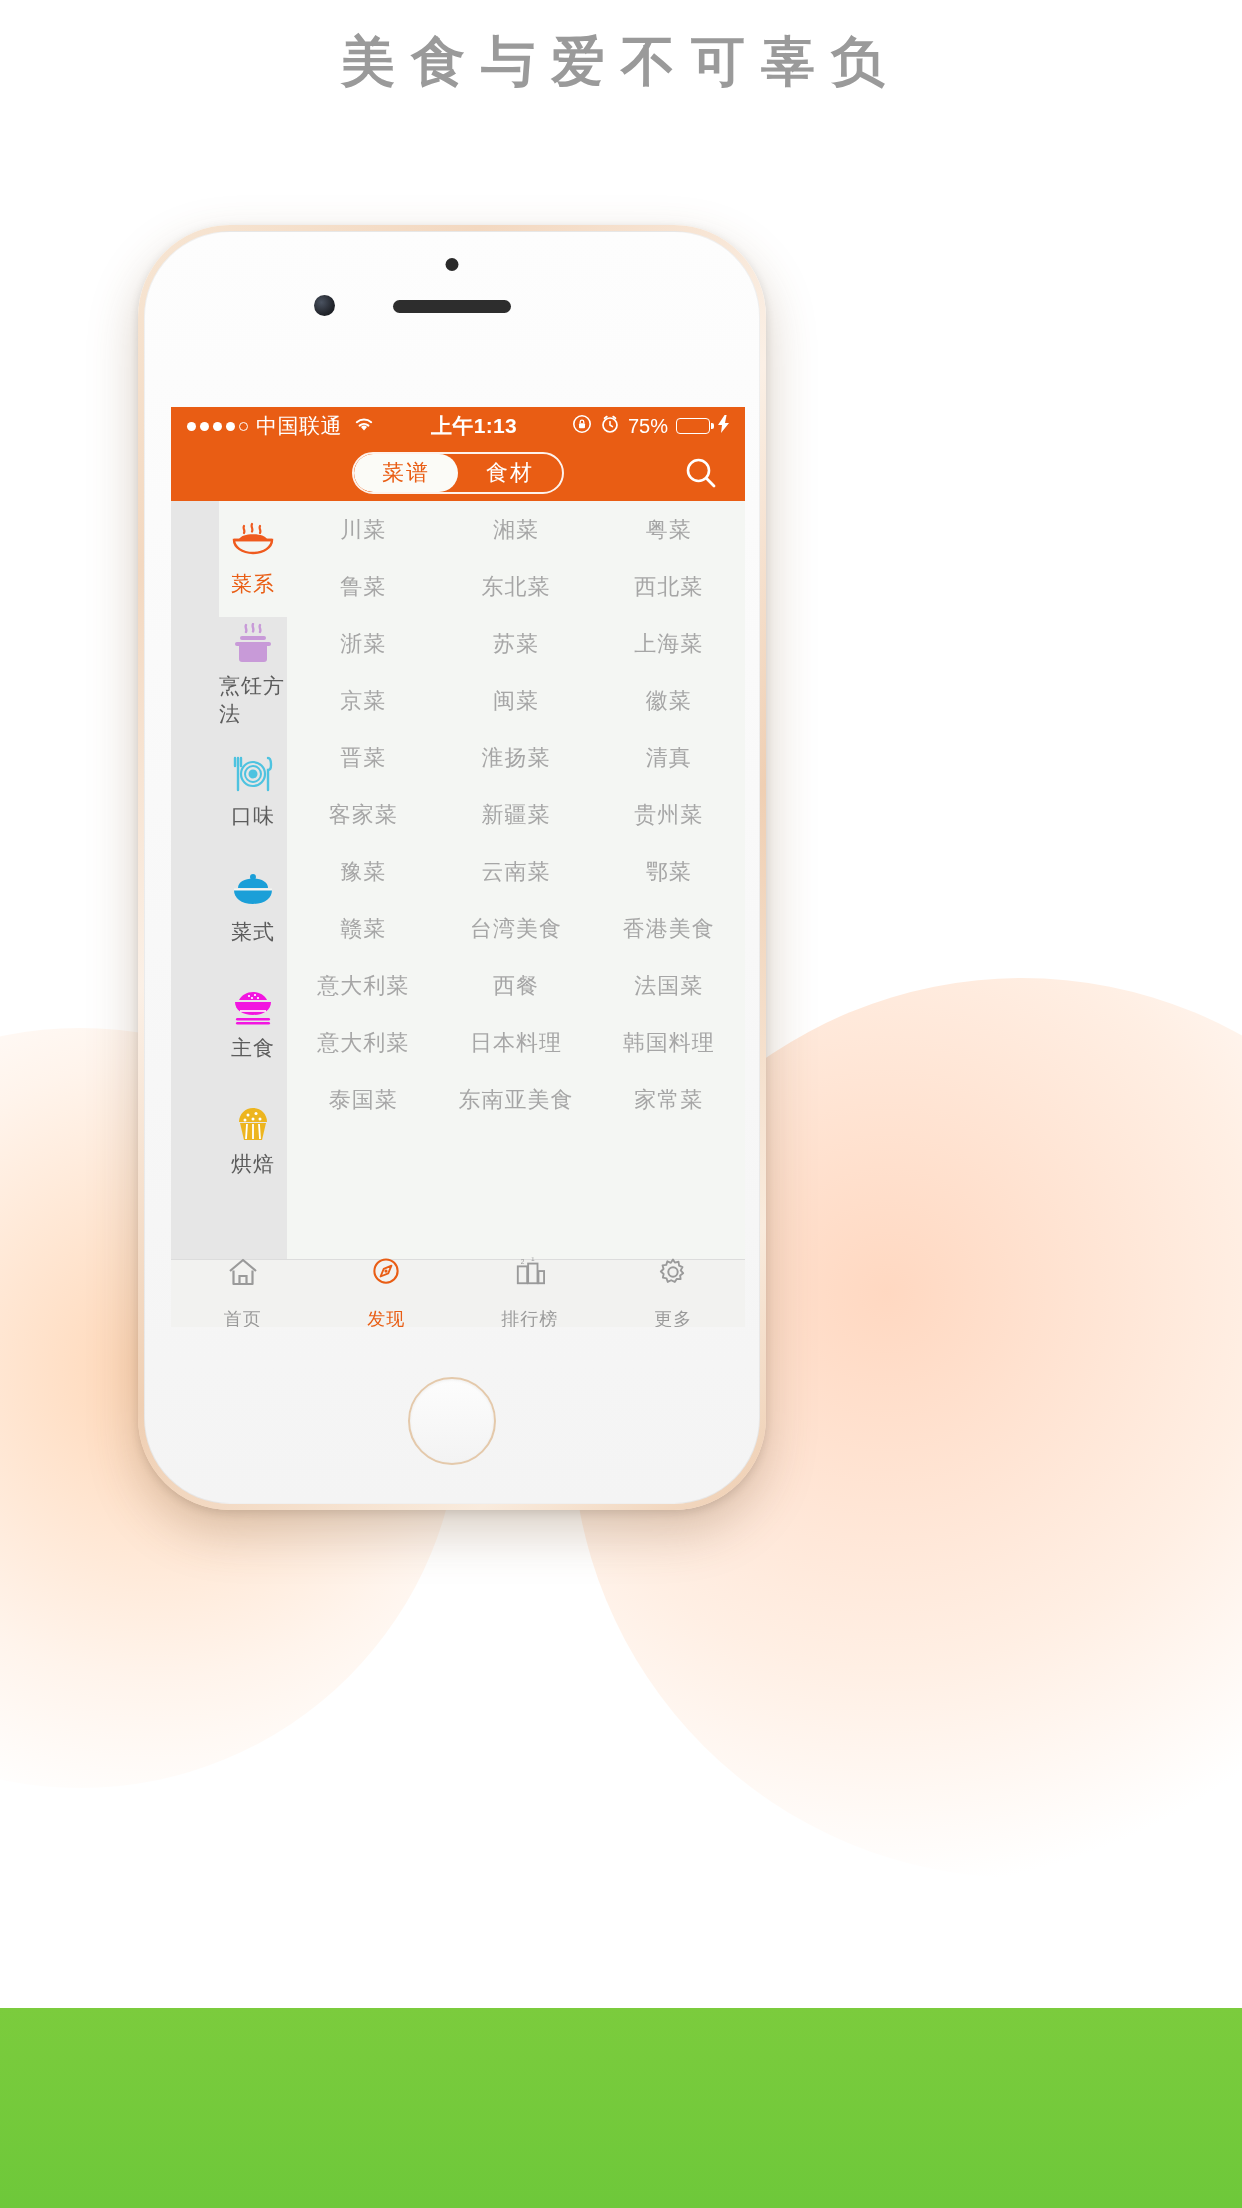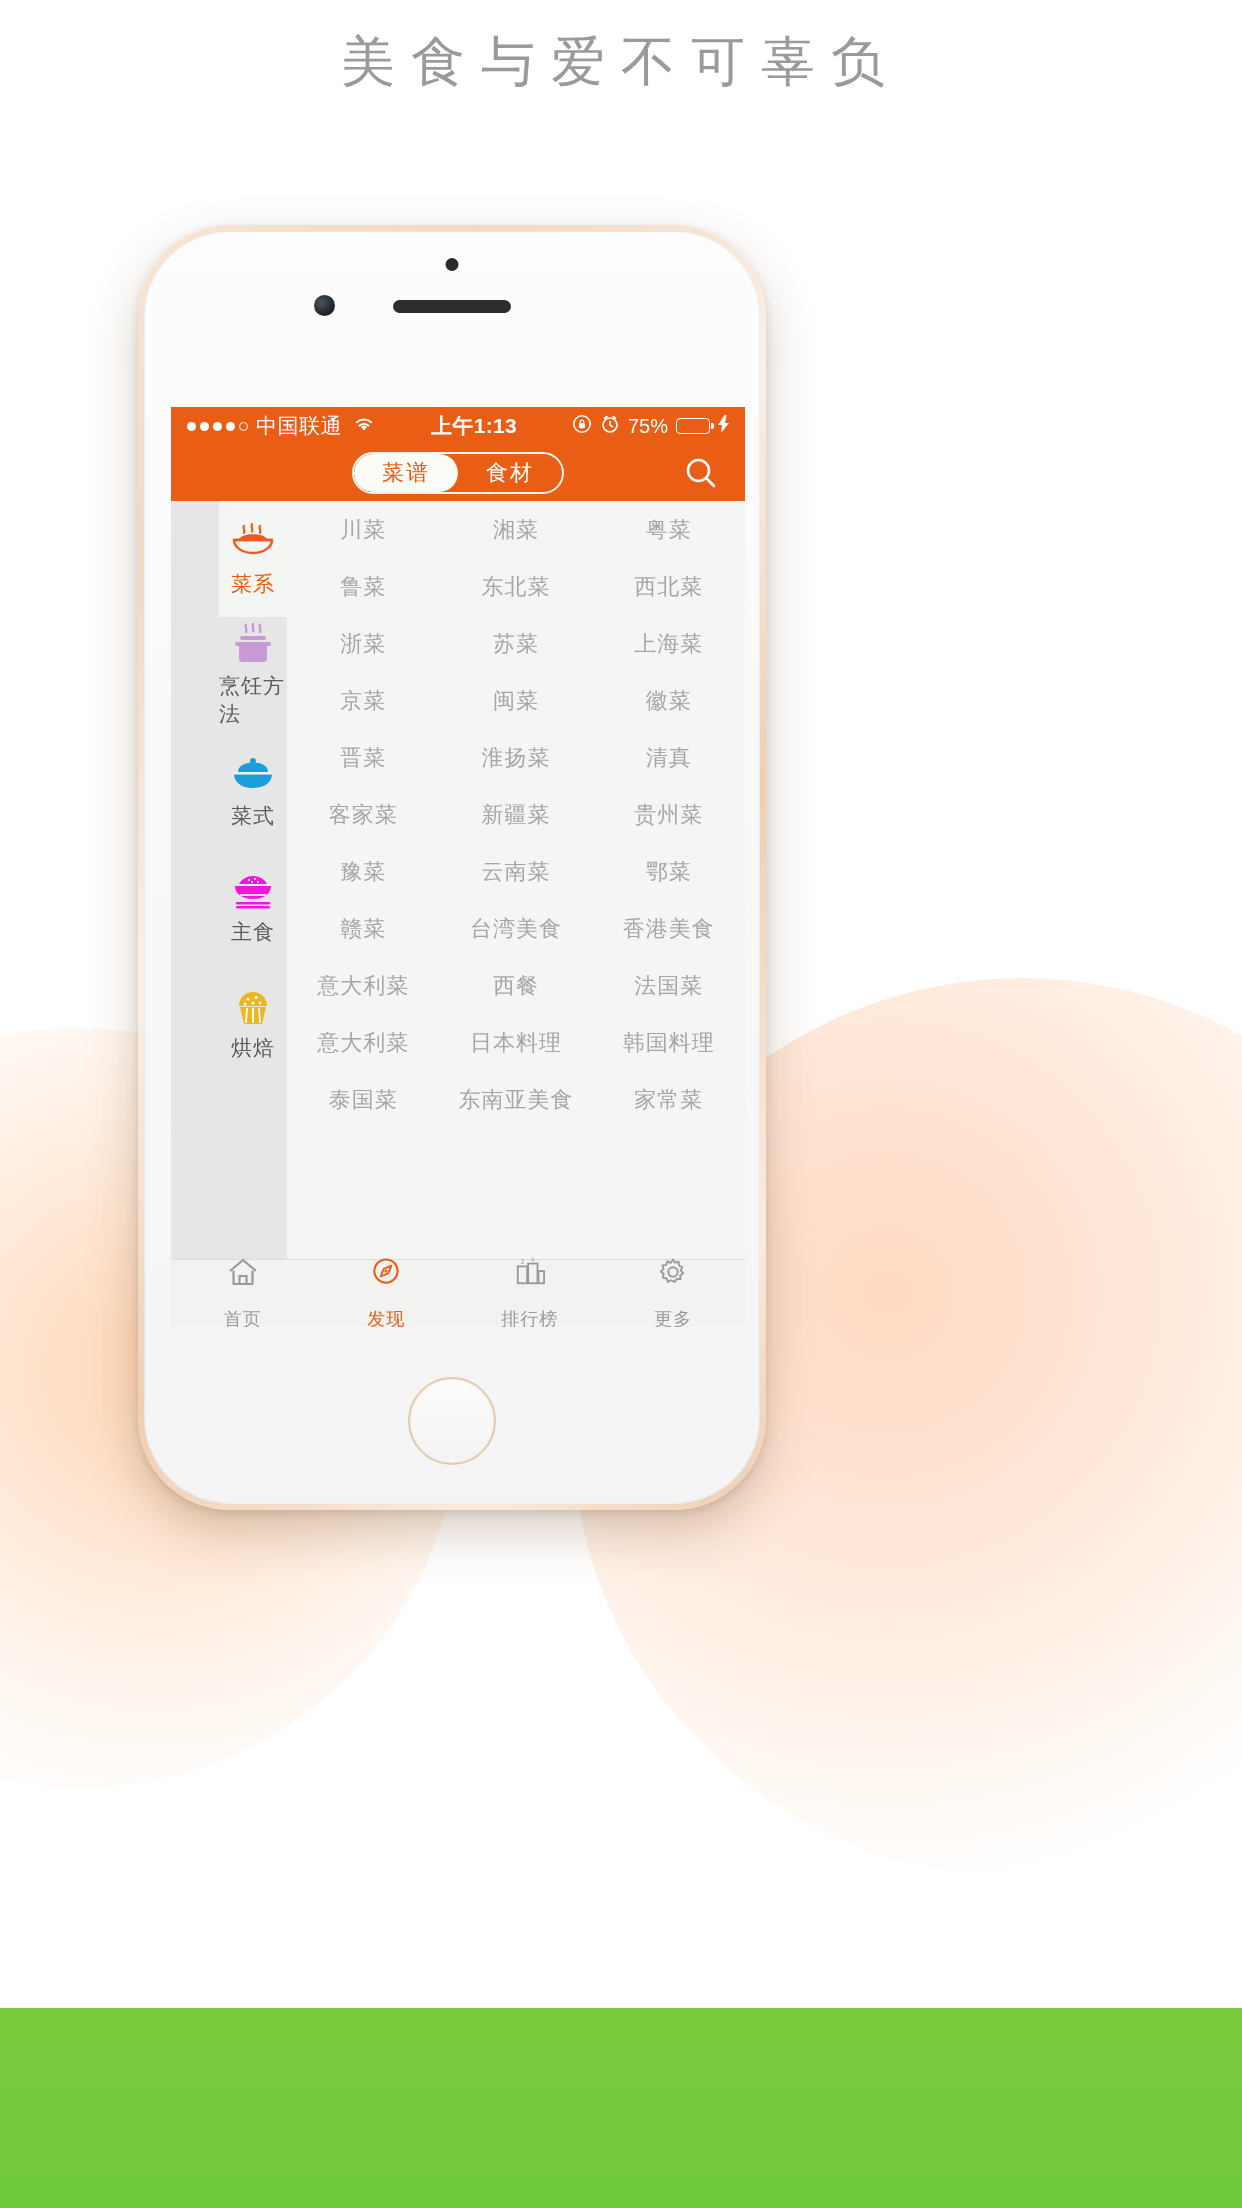--- a/index.html
+++ b/index.html
@@ -40,21 +40,21 @@
   #promo{ position:absolute; top:0; left:0; width:1242px; z-index:3; text-align:center; }
   #promo .title{
     font-family:"DejaVu Serif","Liberation Serif",serif;
     font-weight:bold; font-size:108px; line-height:1.12;
     color:#f2611f; letter-spacing:10px; padding-top:38px;
     font-style:italic;
     text-shadow:1px 1px 0 rgba(242,97,31,.35);
   }
   #promo .subtitle{
     font-size:54px; color:#9a9a9a; letter-spacing:16px;
-    margin-top:26px; font-weight:400;
+    margin-top:26px; font-weight:700;
   }
 
   
   #phone{
     position:absolute; left:138px; top:225px;
     width:628px; height:1285px; z-index:4;
     border-radius:92px;
     background:linear-gradient(135deg,#f7e6d4 0%,#f3d8c0 18%,#fbf0e6 40%,#efcfb3 62%,#f9ebdd 85%,#eecdb0 100%);
     padding:6px;
     box-shadow:0 22px 50px rgba(120,80,40,.28), 0 3px 10px rgba(0,0,0,.12);
@@ -277,20 +277,32 @@
               <svg width="46" height="42" viewBox="0 0 46 42">
                 <path d="M16 2c-1.4 3 1.4 4 0 7M23 1c-1.4 3 1.4 4.4 0 7.4M30 2c-1.4 3 1.4 4 0 7" stroke="#c89ad8" stroke-width="2.4" fill="none" stroke-linecap="round"></path>
                 <rect x="10" y="13" width="26" height="4" rx="2" fill="#c89ad8"></rect>
                 <rect x="5" y="19" width="36" height="4" rx="2" fill="#c89ad8"></rect>
                 <path d="M9 23h28v13a3 3 0 0 1-3 3H12a3 3 0 0 1-3-3z" fill="#c89ad8"></path>
               </svg>
             </span>
             <span class="lbl">烹饪方法</span>
           </div>
 
+          <div class="side-item">
+            <span class="ico">
+              <svg width="46" height="40" viewBox="0 0 46 40">
+                <circle cx="23" cy="20" r="12" stroke="#4ec3e0" stroke-width="2.2" fill="none"></circle>
+                <circle cx="23" cy="20" r="8" stroke="#4ec3e0" stroke-width="2" fill="none"></circle>
+                <circle cx="23" cy="20" r="4.5" fill="#4ec3e0"></circle>
+                <path d="M5 4v8M8 4v8M11 4v8M8 12v24" stroke="#4ec3e0" stroke-width="2.4" stroke-linecap="round"></path>
+                <path d="M38 4c2.2 0 3 3 3 7s-1 5-3 5v20" stroke="#4ec3e0" stroke-width="2.4" fill="none" stroke-linecap="round"></path>
+              </svg>
+            </span>
+            <span class="lbl">口味</span>
+          </div>
 
           <div class="side-item">
             <span class="ico">
               <svg width="46" height="36" viewBox="0 0 46 36">
                 <circle cx="23" cy="5" r="3" fill="#1b9fd8"></circle>
                 <path d="M8 16c0-6 6.7-9.5 15-9.5S38 10 38 16z" fill="#1b9fd8"></path>
                 <path d="M4 18h38c0 8-7 14-19 14S4 26 4 18z" fill="#1b9fd8"></path>
                 <path d="M4 17.5h38" stroke="#f4f6f3" stroke-width="2"></path>
               </svg>
             </span>

